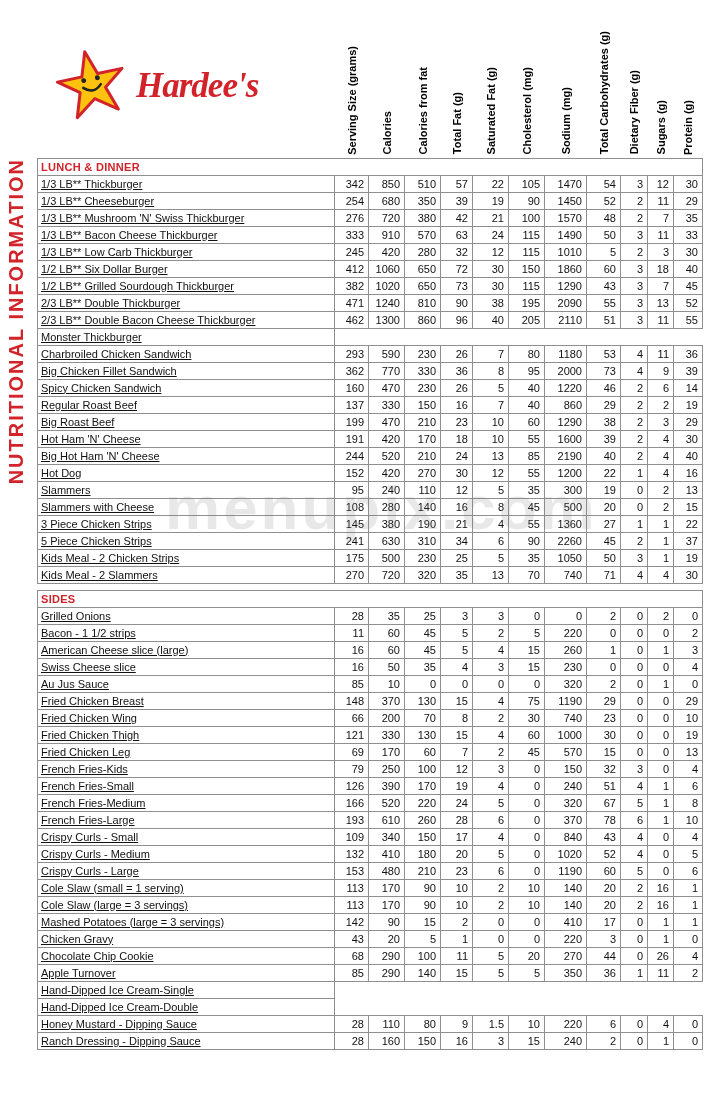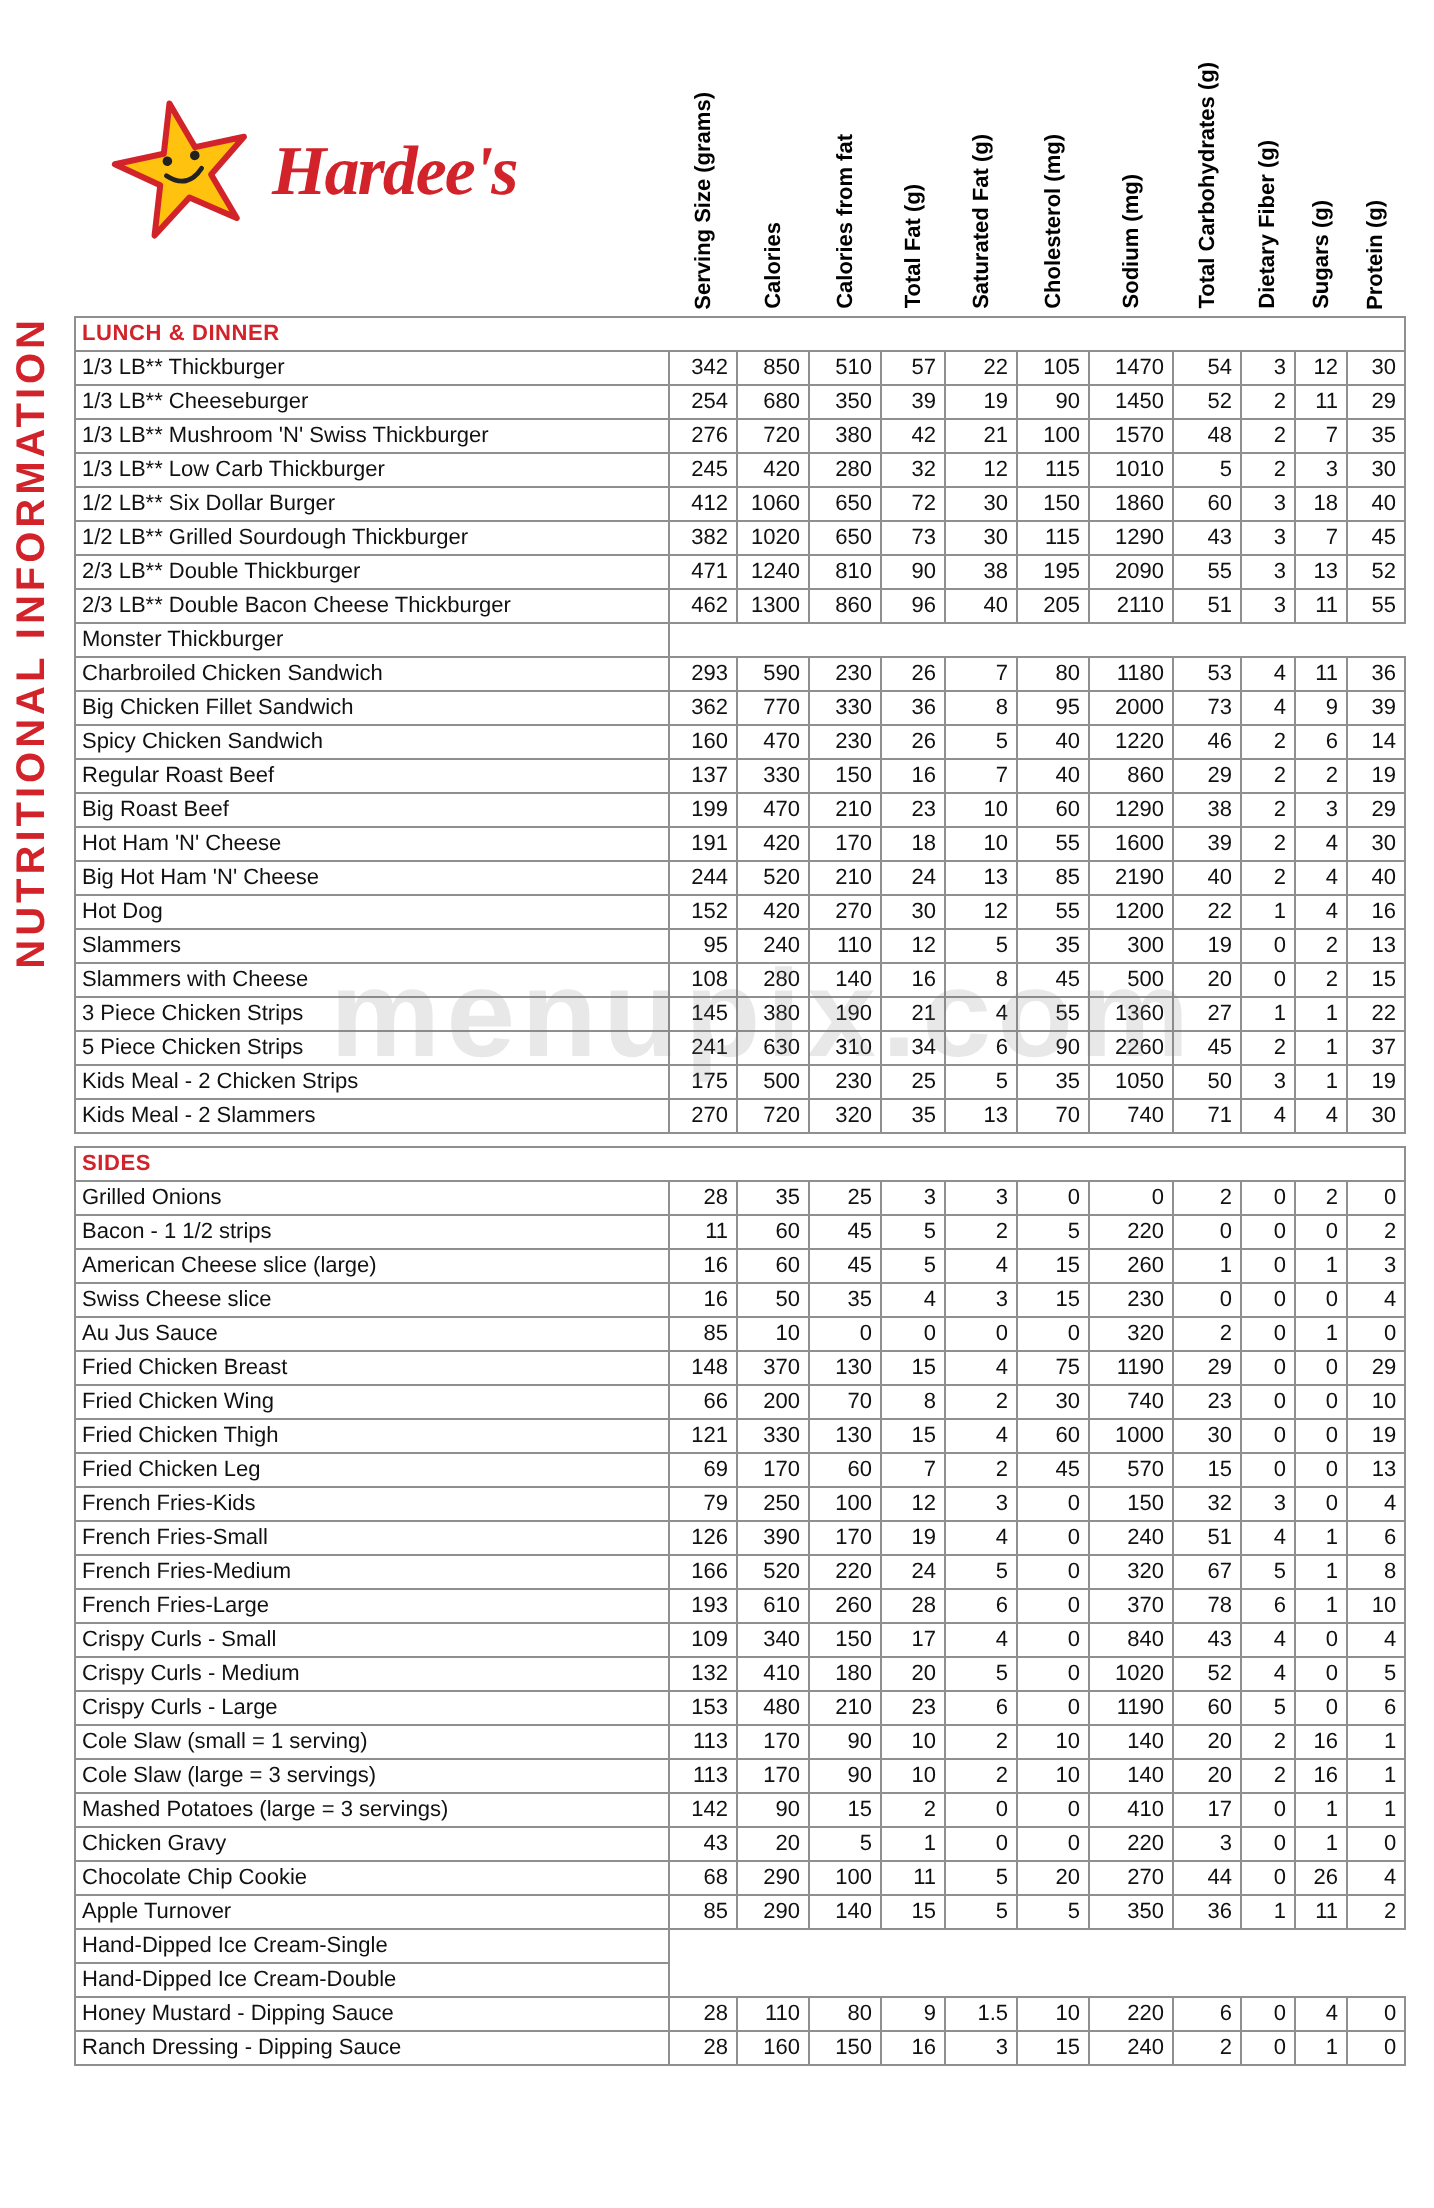--- a/index.html
+++ b/index.html
@@ -90,20 +90,21 @@
     padding: 1px 0 1px 3px;
     border: 1px solid #8f8f8f;
     letter-spacing: 0.3px;
   }
   .name-cell {
     border: 1px solid #8f8f8f;
     padding: 0 2px 0 3px;
     white-space: nowrap;
     overflow: hidden;
     text-align: left;
+    text-decoration: underline;
   }
   .data-cell {
     border: 1px solid #8f8f8f;
     text-align: right;
     padding: 0 4px 0 0;
   }
   .blank-cell { border: none; }
 
   .watermark {
     position: absolute;
@@ -232,20 +233,34 @@
             <td class="data-cell">42</td>
             <td class="data-cell">21</td>
             <td class="data-cell">100</td>
             <td class="data-cell">1570</td>
             <td class="data-cell">48</td>
             <td class="data-cell">2</td>
             <td class="data-cell">7</td>
             <td class="data-cell">35</td>
           </tr>
           <tr>
+            <td class="name-cell">1/3 LB** Bacon Cheese Thickburger</td>
+            <td class="data-cell">333</td>
+            <td class="data-cell">910</td>
+            <td class="data-cell">570</td>
+            <td class="data-cell">63</td>
+            <td class="data-cell">24</td>
+            <td class="data-cell">115</td>
+            <td class="data-cell">1490</td>
+            <td class="data-cell">50</td>
+            <td class="data-cell">3</td>
+            <td class="data-cell">11</td>
+            <td class="data-cell">33</td>
+          </tr>
+          <tr>
             <td class="name-cell">1/3 LB** Low Carb Thickburger</td>
             <td class="data-cell">245</td>
             <td class="data-cell">420</td>
             <td class="data-cell">280</td>
             <td class="data-cell">32</td>
             <td class="data-cell">12</td>
             <td class="data-cell">115</td>
             <td class="data-cell">1010</td>
             <td class="data-cell">5</td>
             <td class="data-cell">2</td>

